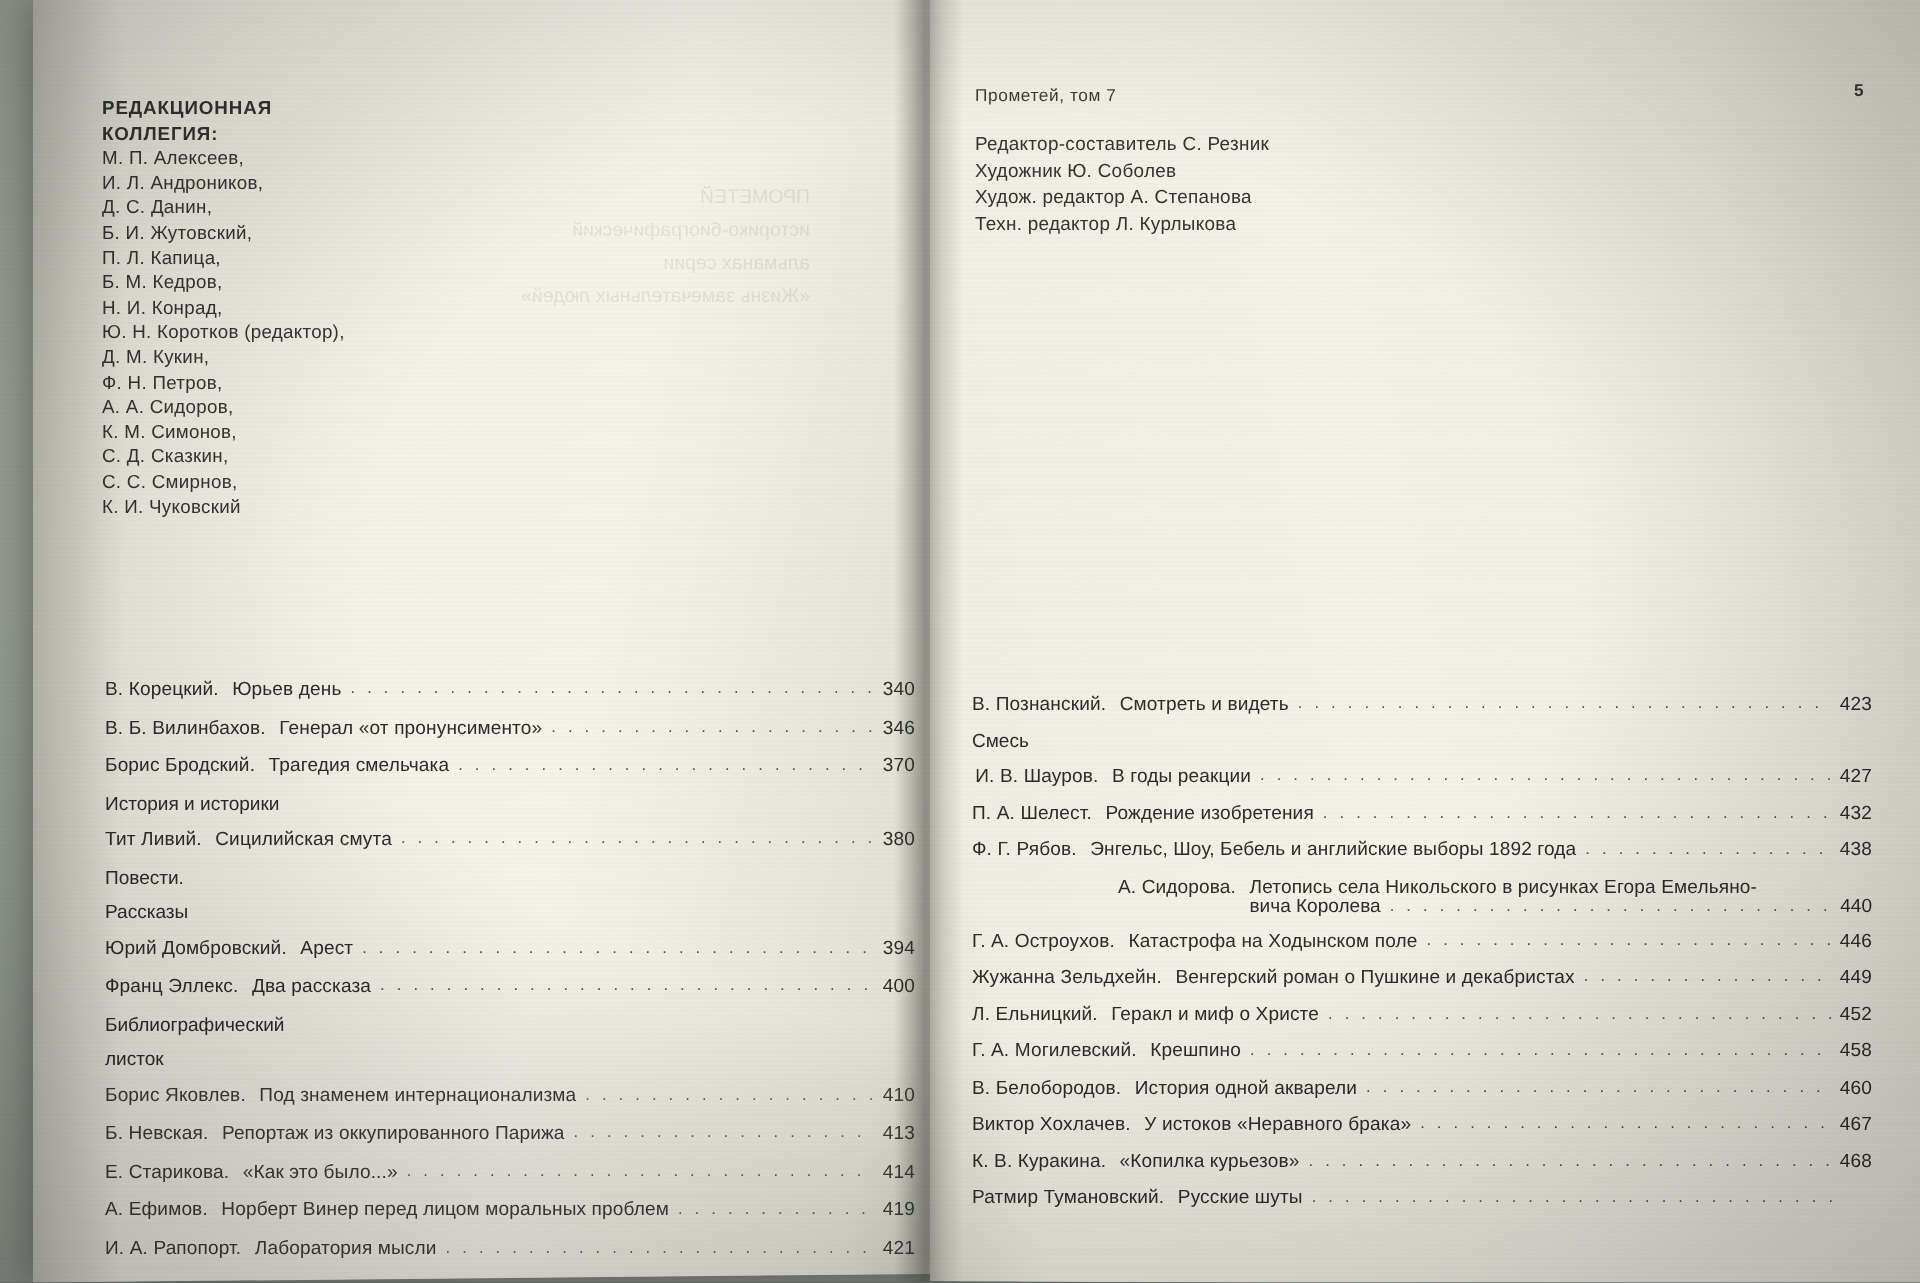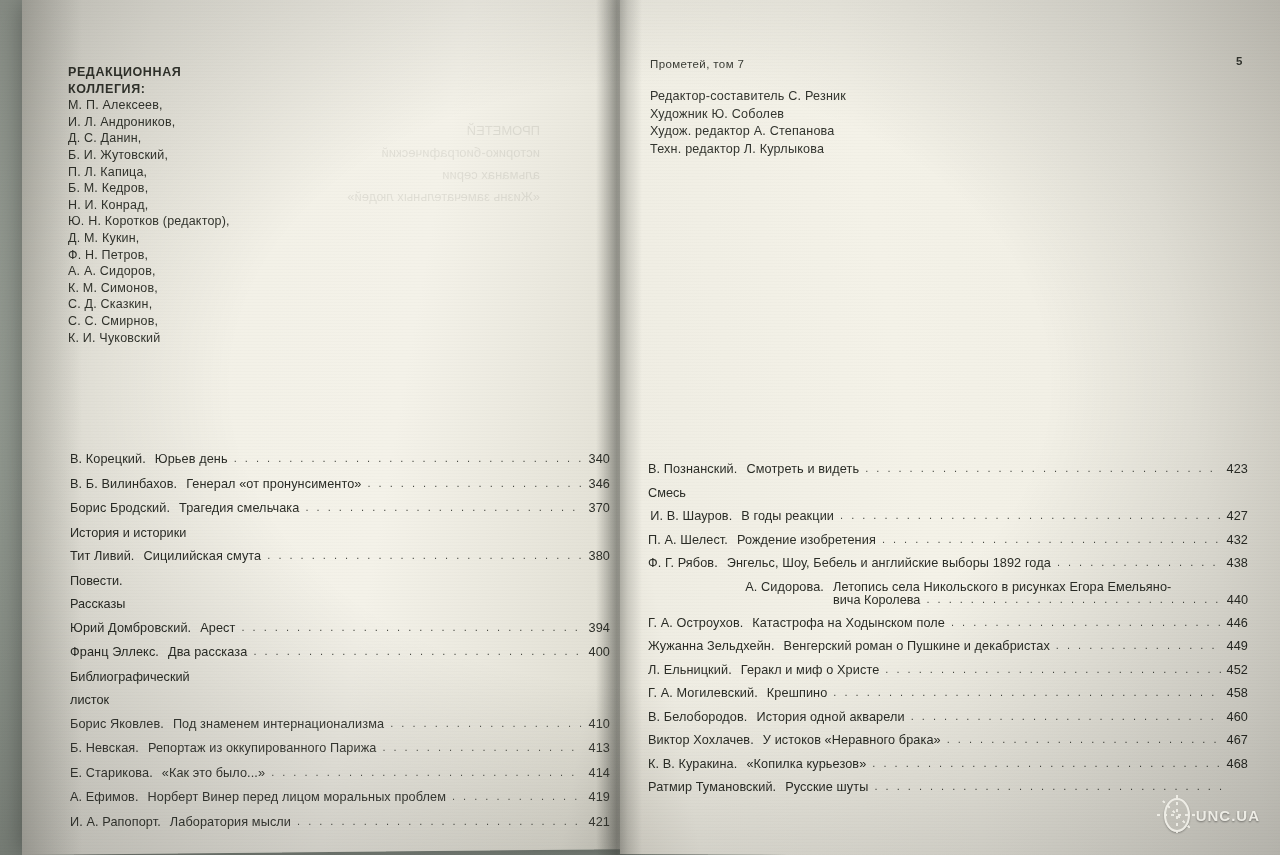--- a/index.html
+++ b/index.html
@@ -481,19 +481,13 @@
       <span class="toc-author">Ратмир Тумановский.</span>
       <span class="toc-title">Русские   шуты</span>
       <span class="toc-dots">. . . . . . . . . . . . . . . . . . . . . . . . . . . . . . . . . . . . . . . . . . . . . . . . . . . . . . . . . . . . . . . . . . . . . . . .</span>
       <span class="toc-page"></span>
     </div>
   </div>
 
   <div class="paper-grain"></div>
   <div class="vignette"></div>
 
-  <div class="watermark">
-    <span class="wm-sun">
-        <i></i>
-      </span>
-    <span class="wm-text">UNC.UA</span>
-  </div>
 </div>
 
 </body></html>

